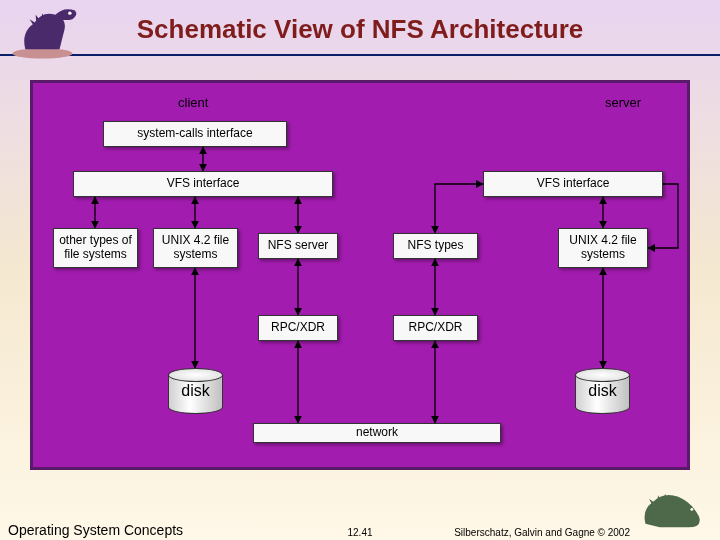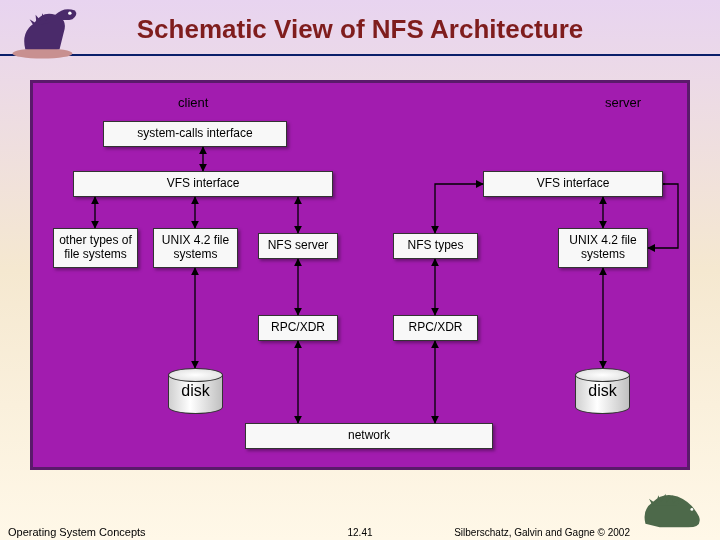--- a/index.html
+++ b/index.html
@@ -39,21 +39,21 @@
   .dino-bottom {
     position: absolute;
     bottom: 2px; right: 6px;
     width: 80px; height: 50px;
     z-index: 6;
     opacity: 0.9;
   }
   .footer-left {
     position: absolute;
     bottom: 2px; left: 8px;
-    font-size: 11px;
+    font-size: 14px;
     color: #000;
   }
   .footer-center {
     position: absolute;
     bottom: 2px; left: 0; width: 100%;
     text-align: center;
     font-size: 10px;
     color: #000;
   }
   .footer-right {
@@ -159,21 +159,21 @@
     <div class="box" style="left:120px; top:145px; width:85px; height:40px;">UNIX 4.2 file systems</div>
     <div class="box" style="left:225px; top:150px; width:80px; height:26px;">NFS server</div>
 
     <div class="box" style="left:225px; top:232px; width:80px; height:26px;">RPC/XDR</div>
 
     <div class="box" style="left:450px; top:88px; width:180px; height:26px;">VFS interface</div>
     <div class="box" style="left:360px; top:150px; width:85px; height:26px;">NFS types</div>
     <div class="box" style="left:525px; top:145px; width:90px; height:40px;">UNIX 4.2 file systems</div>
     <div class="box" style="left:360px; top:232px; width:85px; height:26px;">RPC/XDR</div>
 
-    <div class="box" style="left:212px; top:340px; width:248px; height:26px;">network</div>
+    <div class="box" style="left:220px; top:340px; width:248px; height:20px;">network</div>
 
     <div class="cyl" style="left:135px; top:285px;">
       <div class="top-e"></div>
       <div class="body">disk</div>
       <div class="bot-e"></div>
     </div>
     <div class="cyl" style="left:542px; top:285px;">
       <div class="top-e"></div>
       <div class="body">disk</div>
       <div class="bot-e"></div>

